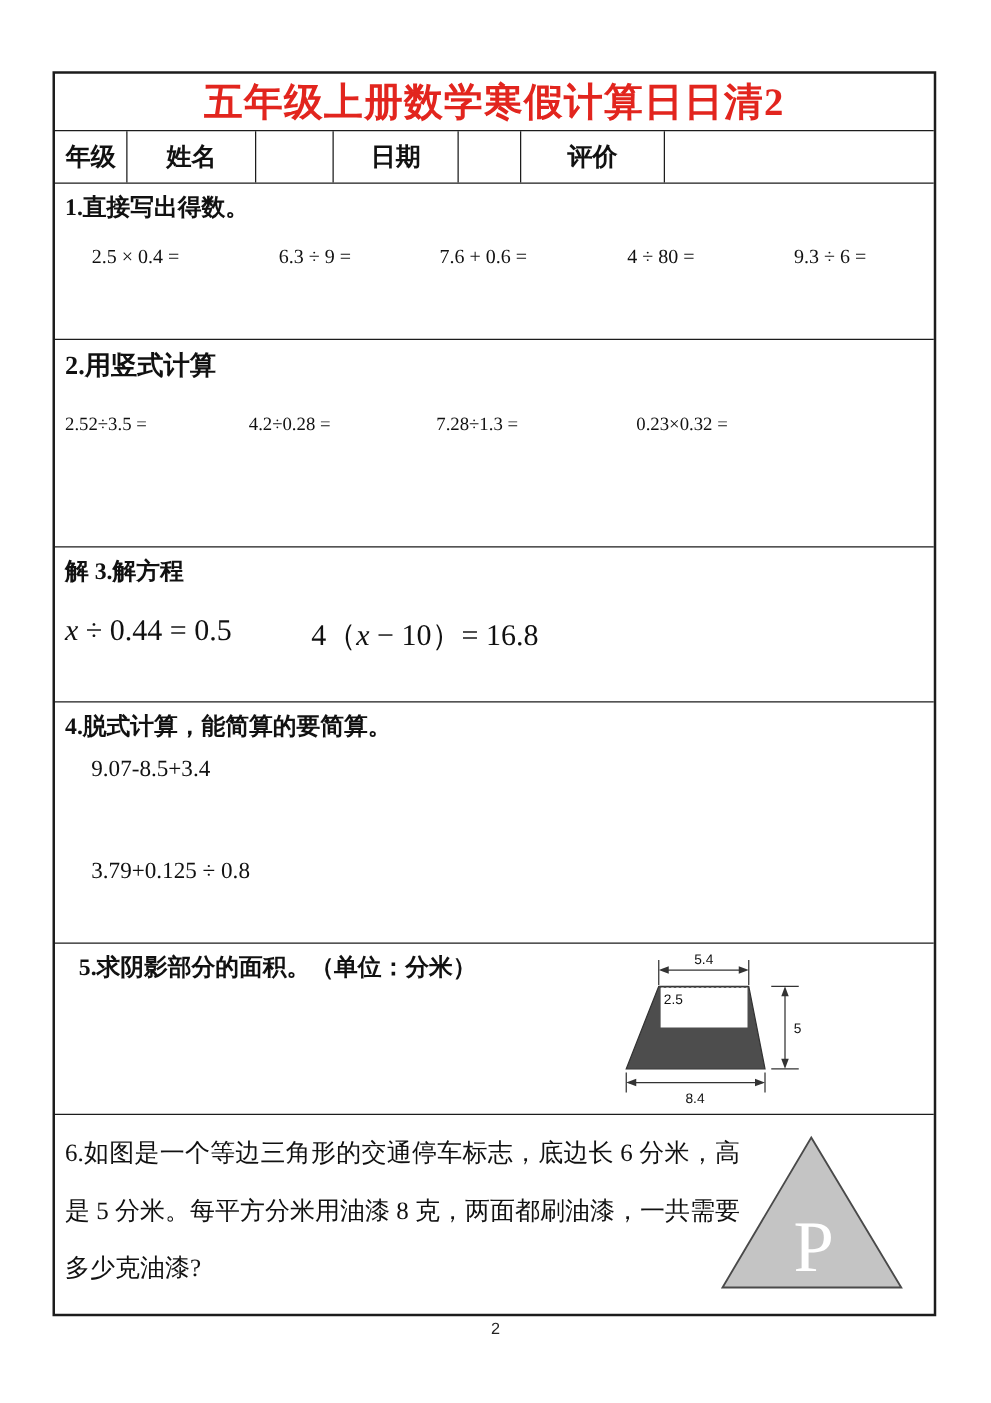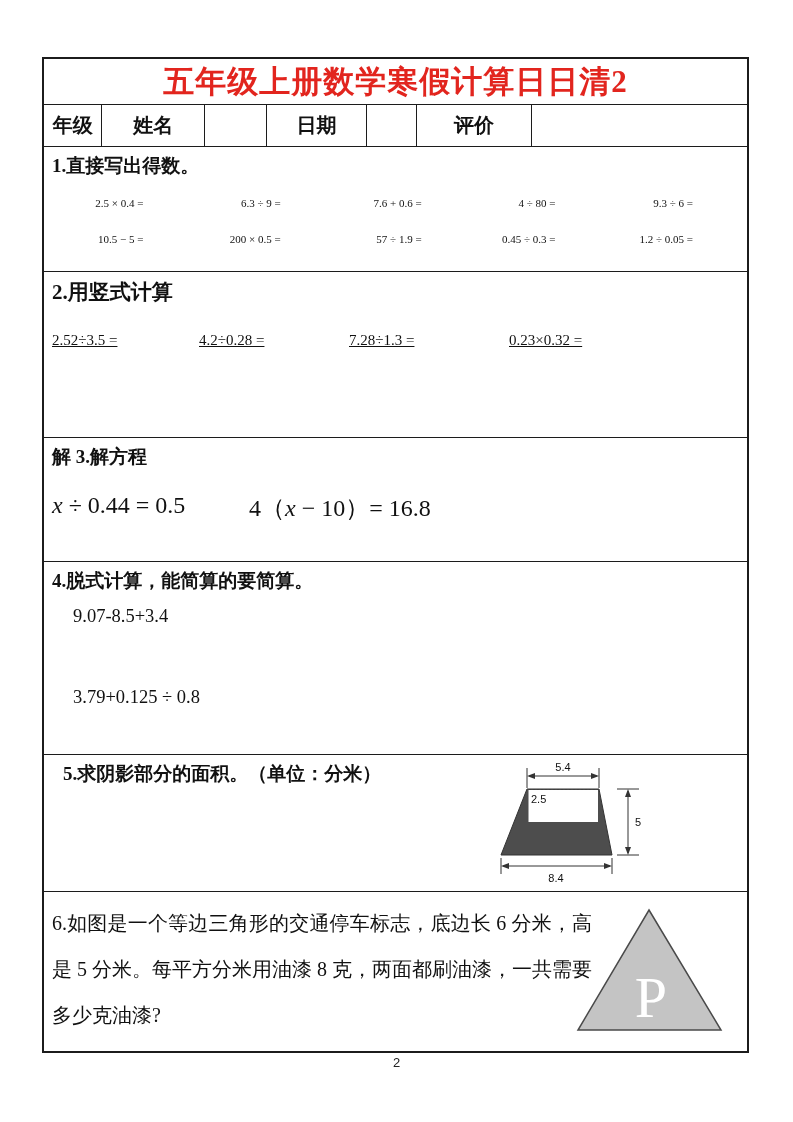--- a/index.html
+++ b/index.html
@@ -28,28 +28,28 @@
   .hcell.blank { font-weight:normal; }
   .hcell:last-child { border-right:none; }
 
   
   .sec { padding:6px 8px; }
   .sec-heading { font-size:19px; font-weight:bold; white-space:nowrap; }
   .sec-heading.big { font-size:21px; }
 
   
   .sec1 { height:125px; }
-  .calc-row { display:grid; grid-template-columns:20% 20% 20.5% 19.5% 20%; font-size:11px; }
+  .calc-row { display:grid; grid-template-columns:20% 20% 20.5% 19.5% 20%; font-size:16px; }
   .calc-row.r1 { margin-top:18px; }
   .calc-row.r2 { margin-top:24px; }
   .calc-row span { text-align:right; padding-right:46px; white-space:nowrap; }
 
   
   .sec2 { height:166px; }
-  .vert-row { margin-top:26px; display:grid; grid-template-columns:147px 150px 160px auto; font-size:15px;text-decoration:underline; }
+  .vert-row { margin-top:26px; display:grid; grid-template-columns:147px 150px 160px auto; font-size:15px; }
   .vert-row span { white-space:nowrap; }
 
   
   .sec3 { height:124px; }
   .eq-row { margin-top:22px; display:grid; grid-template-columns:197px 222px auto; font-size:24px; }
   .eq { white-space:nowrap; }
   .var { font-style:italic; font-family:"Liberation Serif",serif; }
 
   
   .sec4 { height:193px; }
@@ -94,27 +94,20 @@
     </div>
 
     <div class="row sec sec1">
       <div class="sec-heading">1.直接写出得数。</div>
       <div class="calc-row r1">
         <span>2.5 × 0.4 =</span>
         <span>6.3 ÷ 9 =</span>
         <span>7.6 + 0.6 =</span>
         <span>4 ÷ 80 =</span>
         <span>9.3 ÷ 6 =</span>
-      </div>
-      <div class="calc-row r2">
-        <span>10.5 − 5 =</span>
-        <span>200 × 0.5 =</span>
-        <span>57 ÷ 1.9 =</span>
-        <span>0.45 ÷ 0.3 =</span>
-        <span>1.2 ÷ 0.05 =</span>
       </div>
     </div>
 
     <div class="row sec sec2">
       <div class="sec-heading big">2.用竖式计算</div>
       <div class="vert-row">
         <span>2.52÷3.5 =</span>
         <span>4.2÷0.28 =</span>
         <span>7.28÷1.3 =</span>
         <span>0.23×0.32 =</span>

